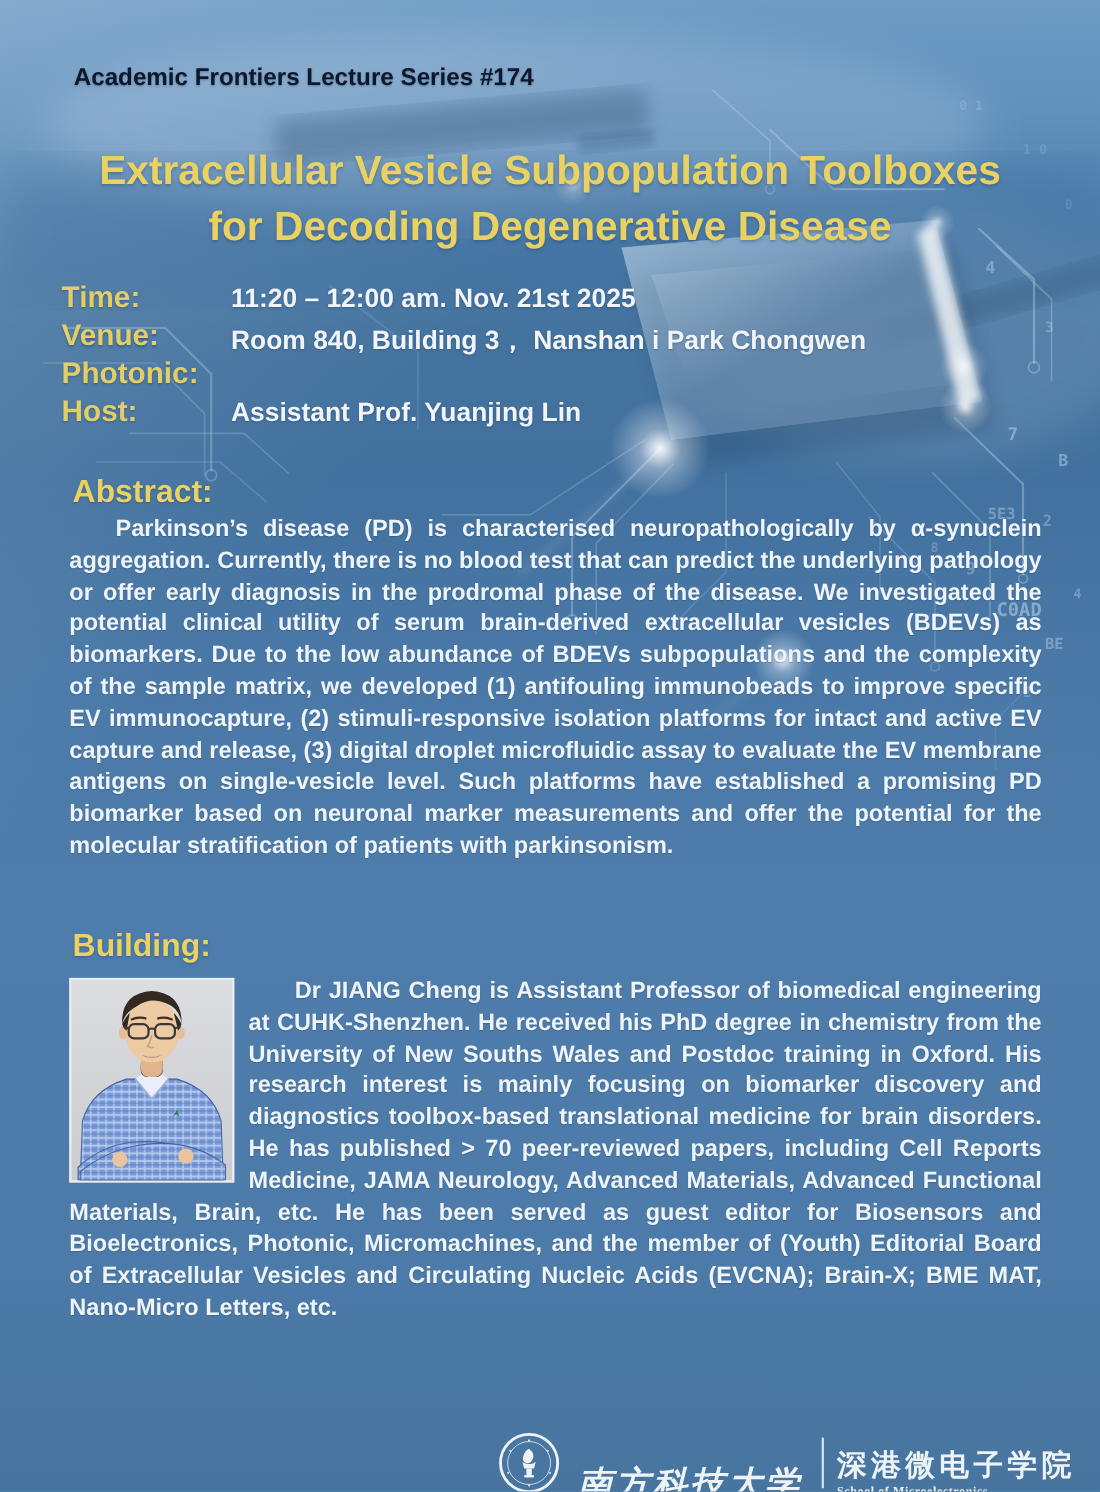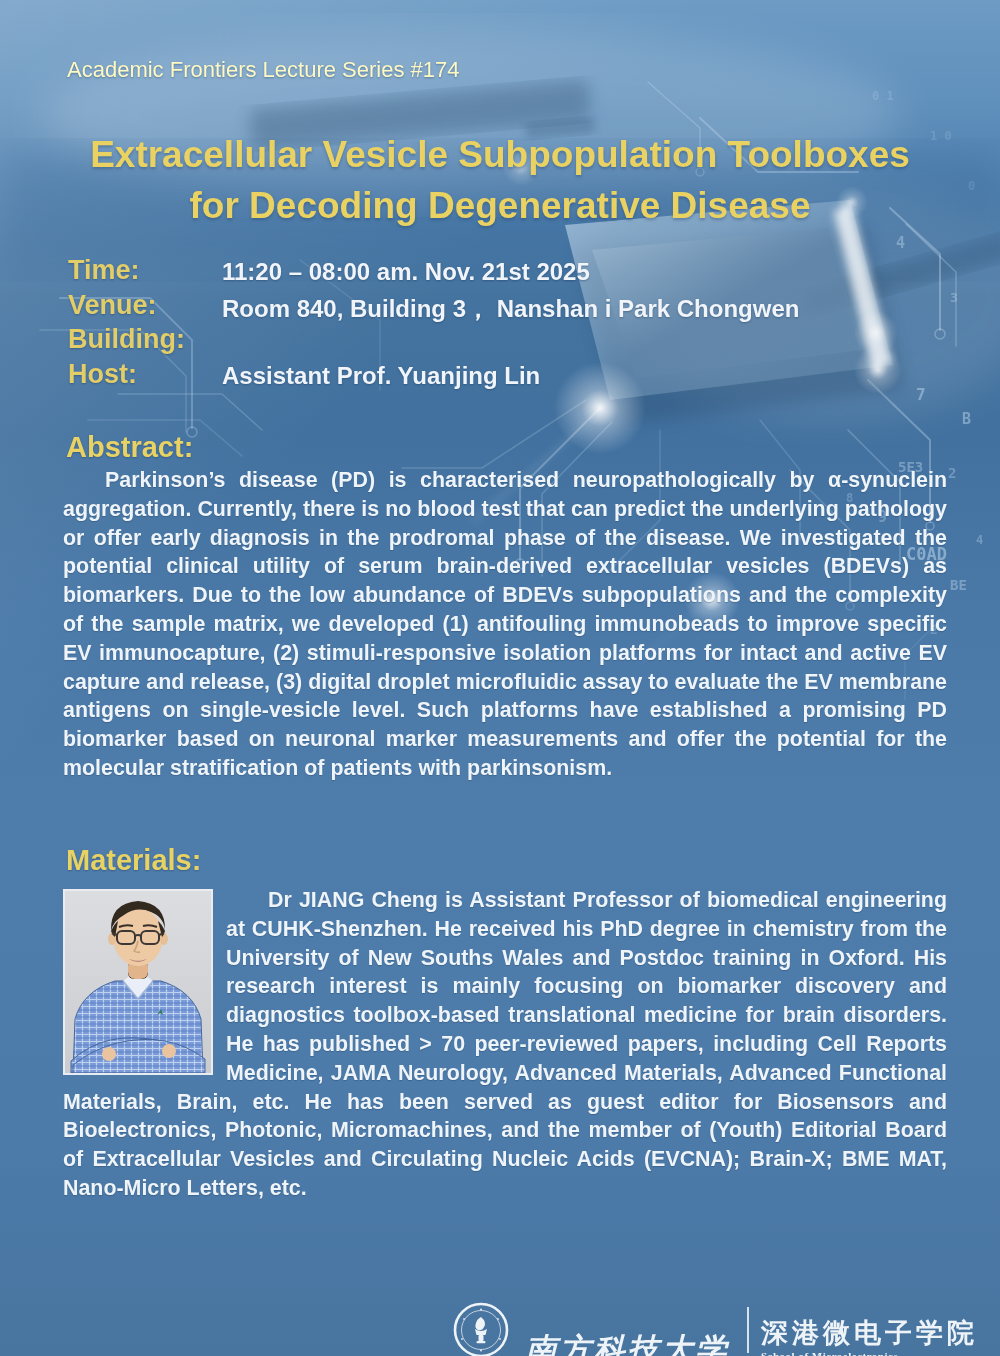--- a/index.html
+++ b/index.html
@@ -3,28 +3,28 @@
 <meta charset="utf-8">
 <style>
   html,body{margin:0;padding:0;}
   body{
     width:1000px;height:1356px;position:relative;overflow:hidden;
     font-family:"Liberation Sans",sans-serif;background:#4d7dab;
   }
   #bg{position:absolute;left:0;top:0;z-index:0;}
   .layer{position:absolute;z-index:2;}
   .series{
-    left:67px;top:57px;font-size:22px;font-weight:normal;color:#fef9c3;
+    left:67px;top:57px;font-size:22px;font-weight:bold;color:#0f172a;
     text-shadow:0 1px 2px rgba(25,55,90,.4);
   }
   .title{
     left:0;right:0;top:129px;text-align:center;color:#e9d262;font-weight:bold;
     font-size:37px;line-height:51px;text-shadow:0 2px 3px rgba(30,60,100,.35);
   }
-  .details{left:68px;top:255px;}
+  .details{left:56px;top:255px;}
   .detail-row{display:flex;align-items:flex-start;height:34.5px;}
   .detail-label{
     width:154px;flex:0 0 154px;font-size:27px;font-weight:bold;color:#e3cd68;
     text-shadow:0 1px 2px rgba(25,55,90,.4);
   }
   .detail-value{
     font-size:24px;font-weight:bold;color:#f1f5f9;padding-top:3px;white-space:nowrap;
     text-shadow:0 1px 2px rgba(25,55,90,.4);
   }
   .section-heading{
@@ -192,39 +192,39 @@
 <div class="layer series">Academic Frontiers Lecture Series #174</div>
 
 <div class="layer title">
   <div>Extracellular Vesicle Subpopulation Toolboxes</div>
   <div>for Decoding Degenerative Disease</div>
 </div>
 
 <div class="layer details">
   <div class="detail-row">
     <div class="detail-label">Time:</div>
-    <div class="detail-value">11:20 – 08:00 am. Nov. 21st 2025</div>
+    <div class="detail-value">11:20 – 12:00 am. Nov. 21st 2025</div>
   </div>
   <div class="detail-row">
     <div class="detail-label">Venue:</div>
     <div class="detail-value">Room 840, Building 3， Nanshan i Park Chongwen</div>
   </div>
   <div class="detail-row">
-    <div class="detail-label">Building:</div>
+    <div class="detail-label">Photonic:</div>
   </div>
   <div class="detail-row">
     <div class="detail-label">Host:</div>
     <div class="detail-value">Assistant Prof. Yuanjing Lin</div>
   </div>
 </div>
 
 <div class="layer section-heading abstract-heading">Abstract:</div>
 <div class="layer abstract-text">Parkinson’s disease (PD) is characterised neuropathologically by α-synuclein aggregation. Currently, there is no blood test that can predict the underlying pathology or offer early diagnosis in the prodromal phase of the disease. We investigated the potential clinical utility of serum brain-derived extracellular vesicles (BDEVs) as biomarkers. Due to the low abundance of BDEVs subpopulations and the complexity of the sample matrix, we developed (1) antifouling immunobeads to improve specific EV immunocapture, (2) stimuli-responsive isolation platforms for intact and active EV capture and release, (3) digital droplet microfluidic assay to evaluate the EV membrane antigens on single-vesicle level. Such platforms have established a promising PD biomarker based on neuronal marker measurements and offer the potential for the molecular stratification of patients with parkinsonism.</div>
 
-<div class="layer section-heading bio-heading">Materials:</div>
+<div class="layer section-heading bio-heading">Building:</div>
 
 <div class="layer bio-block">
   <div class="bio-photo">
     <svg width="146" height="182" viewBox="0 0 146 182">
       <defs>
         <linearGradient id="pbg" x1="0" y1="0" x2="0" y2="1">
           <stop offset="0" stop-color="#dcdde0"></stop>
             <stop offset="1" stop-color="#cbccd0"></stop>
         </linearGradient>
         <pattern id="check" width="7" height="7" patternUnits="userSpaceOnUse">

